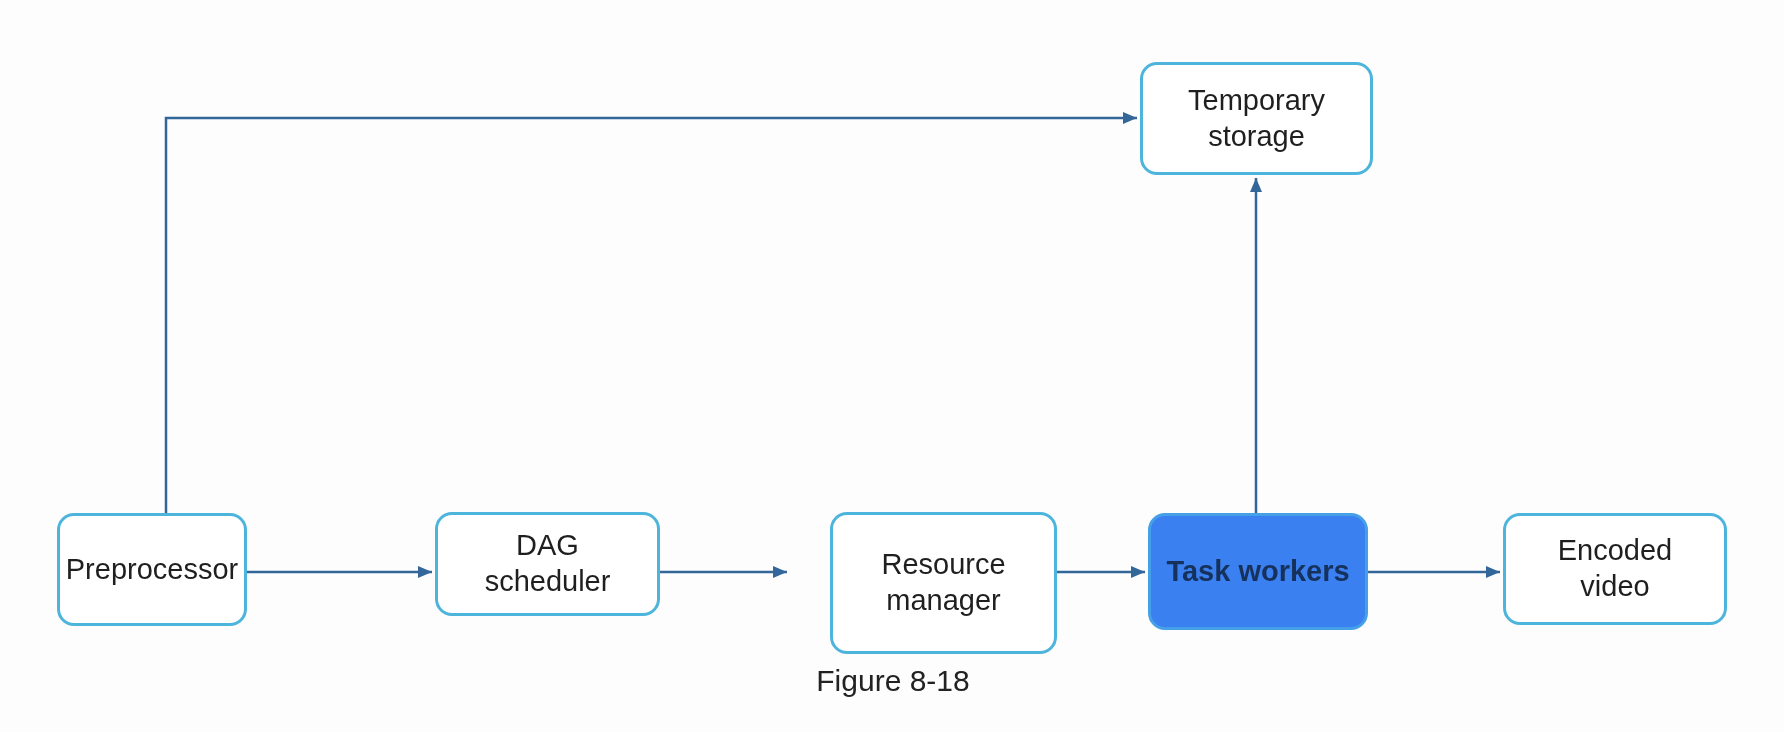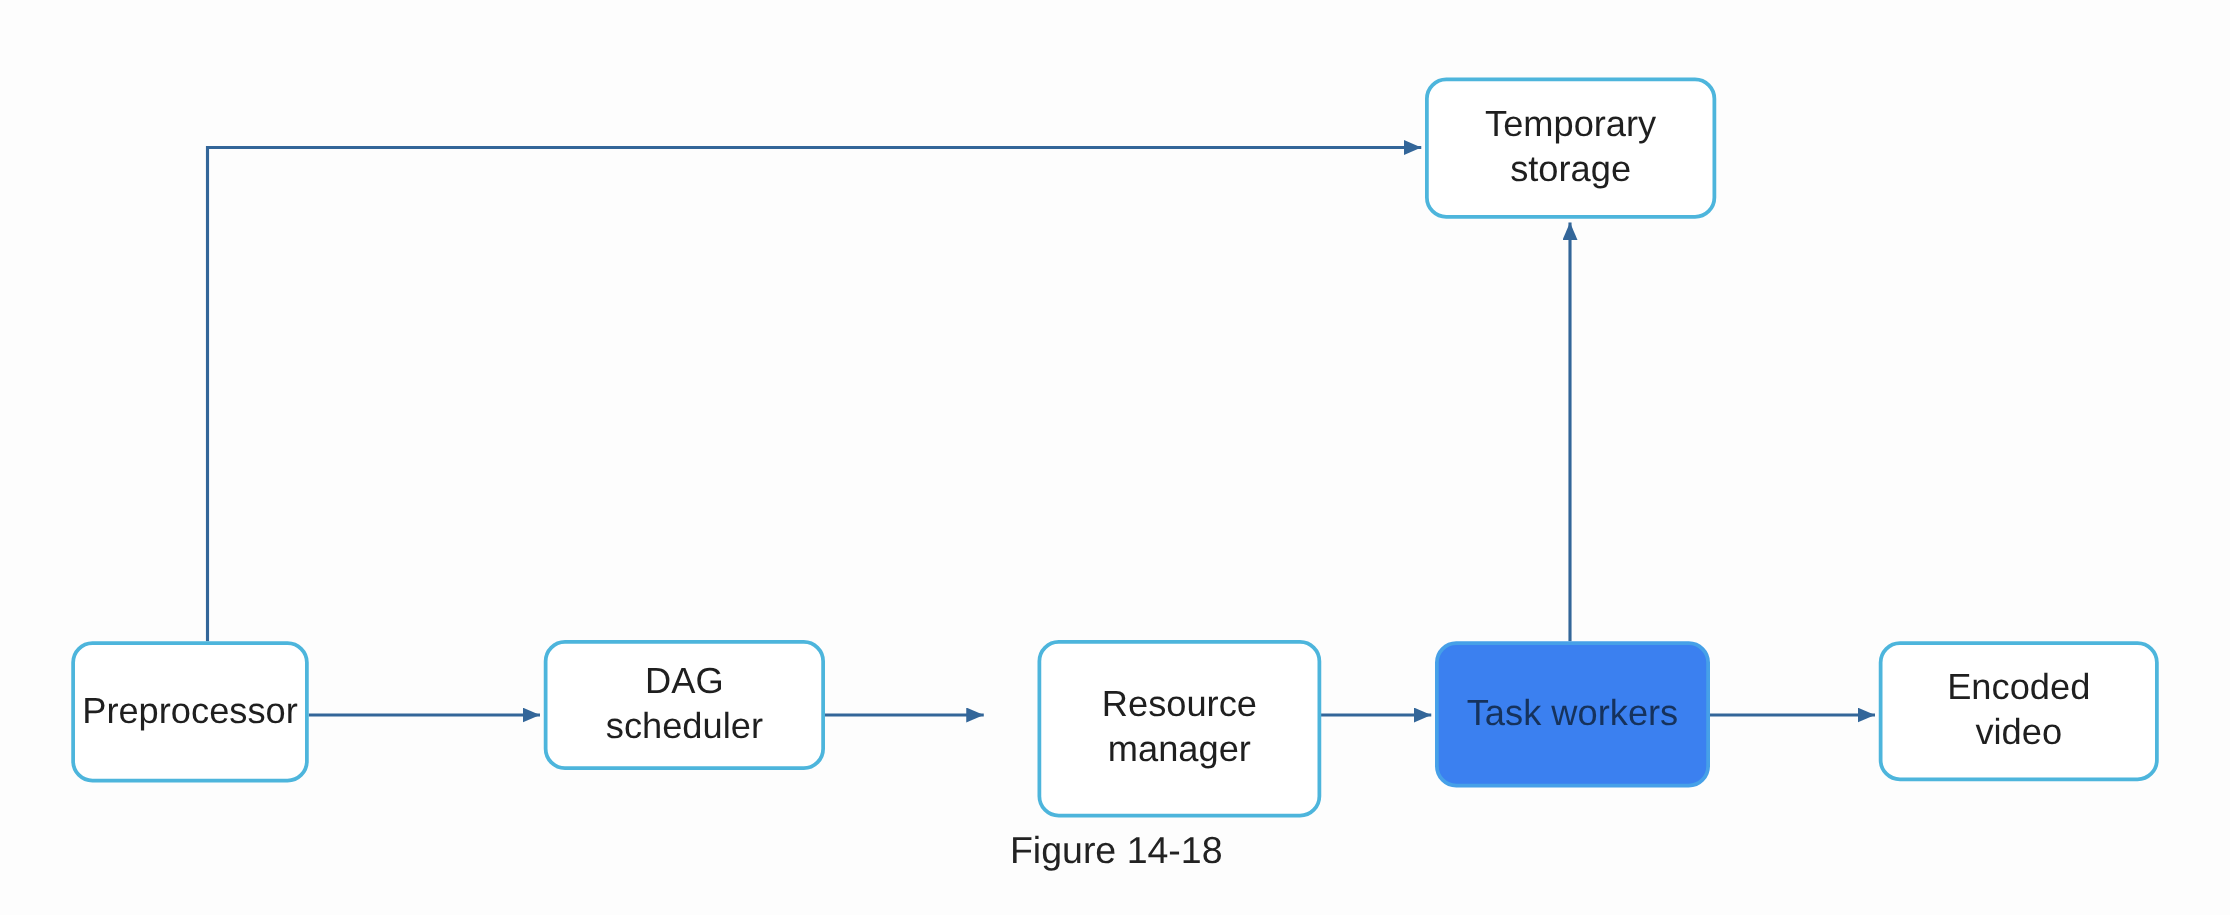--- a/index.html
+++ b/index.html
@@ -38,20 +38,21 @@
     text-align: center;
     color: var(--text, #1f1f1f);
     font-size: 29px;
     line-height: 1.24;
   }
   .node .label { white-space: pre-line; }
   .node.highlight {
     background: var(--highlight-fill, #3b80f0);
     border-color: var(--highlight-border, #46a0e8);
     color: var(--highlight-text, #16325c);
+    font-weight: bold;
   }
   .caption {
     position: absolute;
     left: 893px;
     top: 664px;
     transform: translateX(-50%);
     font-size: 30px;
     color: #222222;
     white-space: nowrap;
   }
@@ -103,15 +104,15 @@
   <div class="node node-encoded-video">
     <span class="label">Encoded
 video</span>
   </div>
 
   <div class="node node-temporary-storage">
     <span class="label">Temporary
 storage</span>
   </div>
 
-  <div class="caption">Figure 14-18</div>
+  <div class="caption">Figure 8-18</div>
 
 </div>
 
 </body></html>

